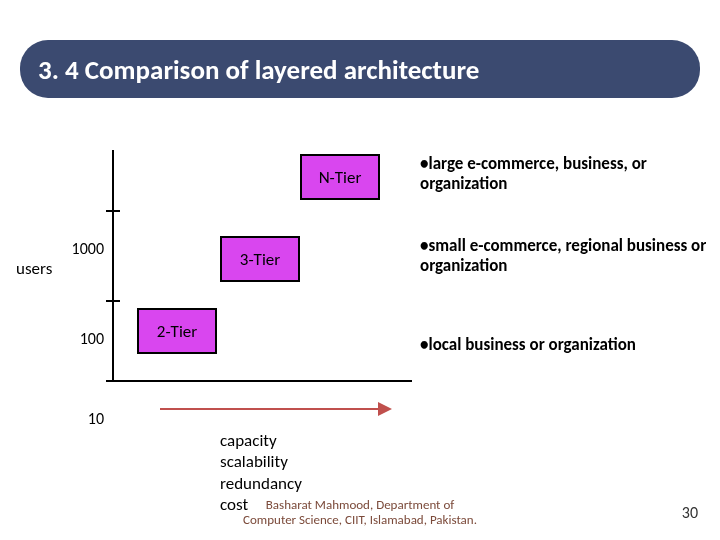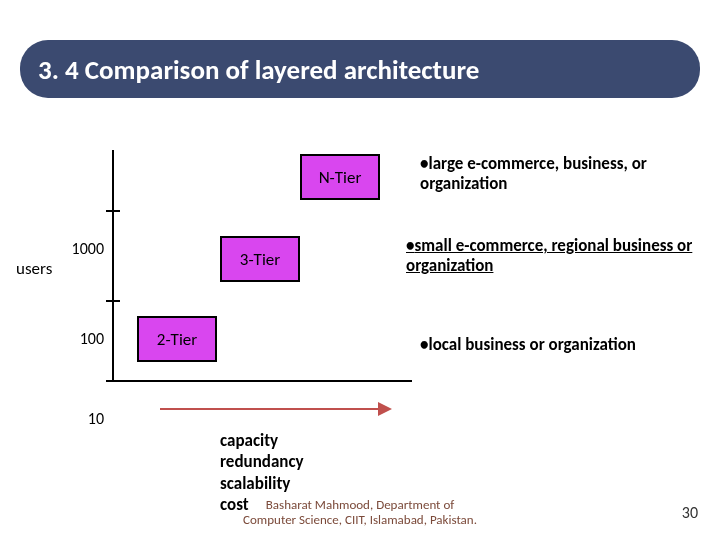--- a/index.html
+++ b/index.html
@@ -76,21 +76,21 @@
     position: absolute;
     border: 2px solid #000;
     background: #d946ef;
     display: flex;
     align-items: center;
     justify-content: center;
     font-size: 17px;
   }
   .n-tier  { left: 290px; top: 14px;  width: 80px; height: 46px; }
   .t3-tier { left: 210px; top: 96px;  width: 80px; height: 46px; }
-  .t2-tier { left: 127px; top: 176px; width: 80px; height: 46px; }
+  .t2-tier { left: 127px; top: 168px; width: 80px; height: 46px; }
   .arrow-line {
     position: absolute;
     left: 150px;
     top: 268px;
     width: 220px;
     height: 2px;
     background: #c0504d;
   }
   .arrow-head {
     position: absolute;
@@ -99,34 +99,34 @@
     width: 0; height: 0;
     border-left: 14px solid #c0504d;
     border-top: 7px solid transparent;
     border-bottom: 7px solid transparent;
   }
   .xlabels {
     position: absolute;
     left: 210px;
     top: 290px;
     font-size: 17px;
-    font-weight: bold;
+    font-weight: normal;
     line-height: 1.25;
     color: #000;
   }
   .note {
     position: absolute;
     font-size: 17px;
     font-weight: bold;
     line-height: 1.2;
     max-width: 300px;
   }
   .note .bullet { display:inline; }
   .note1 { left: 410px; top: 14px; }
-  .note2 { left: 396px; top: 96px; text-decoration: underline; }
+  .note2 { left: 410px; top: 96px; }
   .note3 { left: 410px; top: 195px; }
   .footer-credit {
     position: absolute;
     left: 0;
     width: 720px;
     top: 498px;
     text-align: center;
     font-size: 13px;
     color: #7b4a3a;
     line-height: 1.15;
@@ -170,22 +170,22 @@
   </div>
   <div class="tier-box t2-tier">
     <span>2-Tier</span>
   </div>
 
   <div class="arrow-line"></div>
   <div class="arrow-head"></div>
 
   <div class="xlabels">
     <div>capacity</div>
+    <div>scalability</div>
     <div>redundancy</div>
-    <div>scalability</div>
     <div>cost</div>
   </div>
 
   <div class="note note1">
     <span class="bullet">•</span><span>large e-commerce, business, or organization</span>
   </div>
   <div class="note note2">
     <span class="bullet">•</span><span>small e-commerce, regional business or organization</span>
   </div>
   <div class="note note3">

